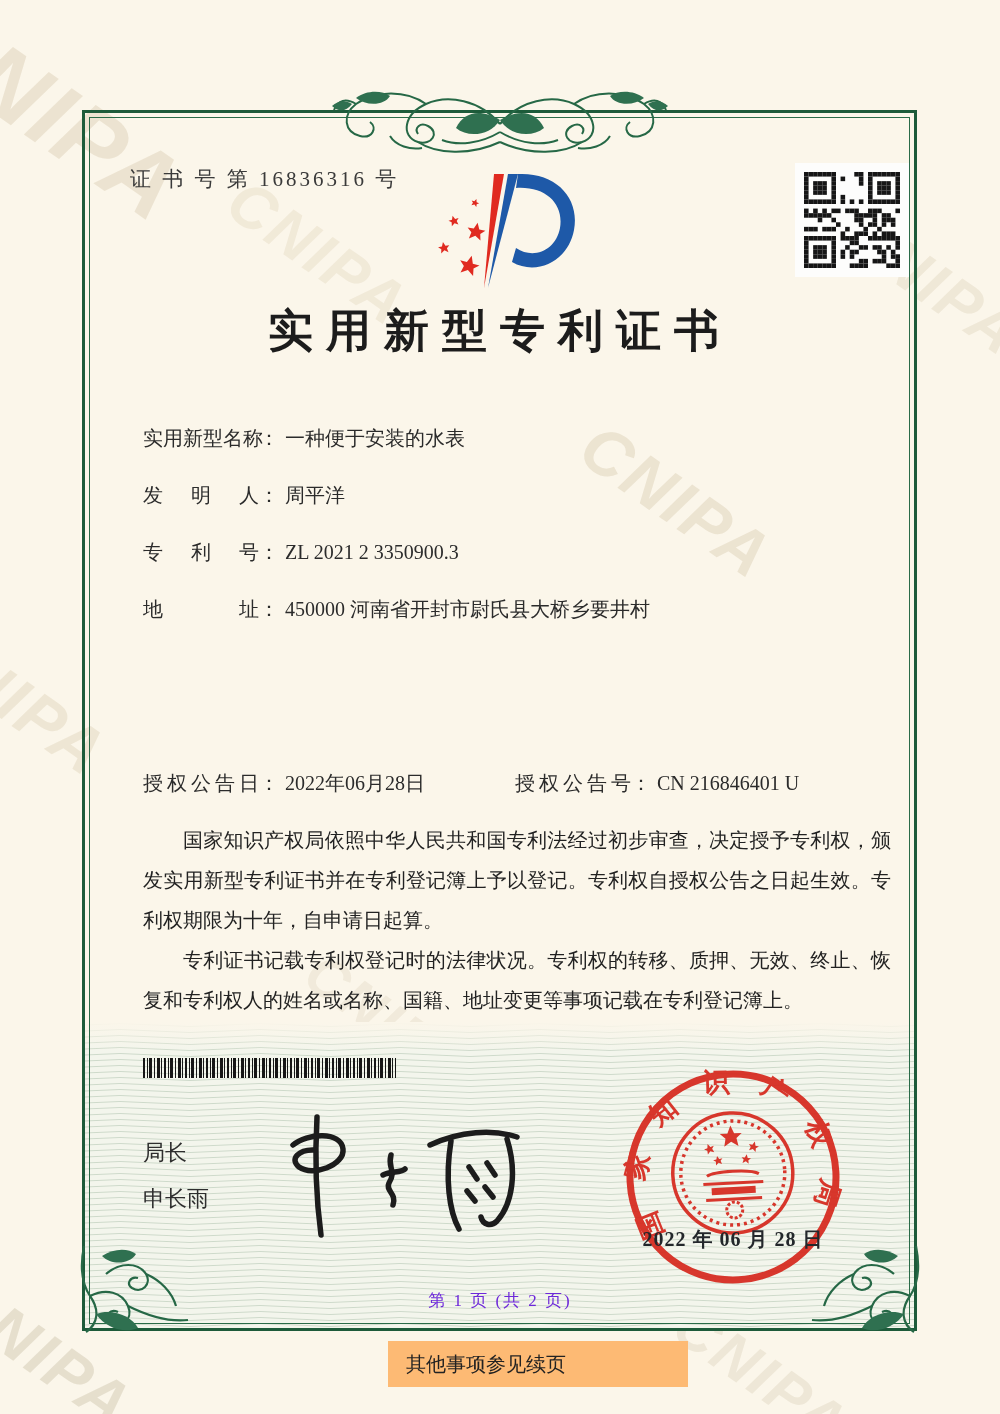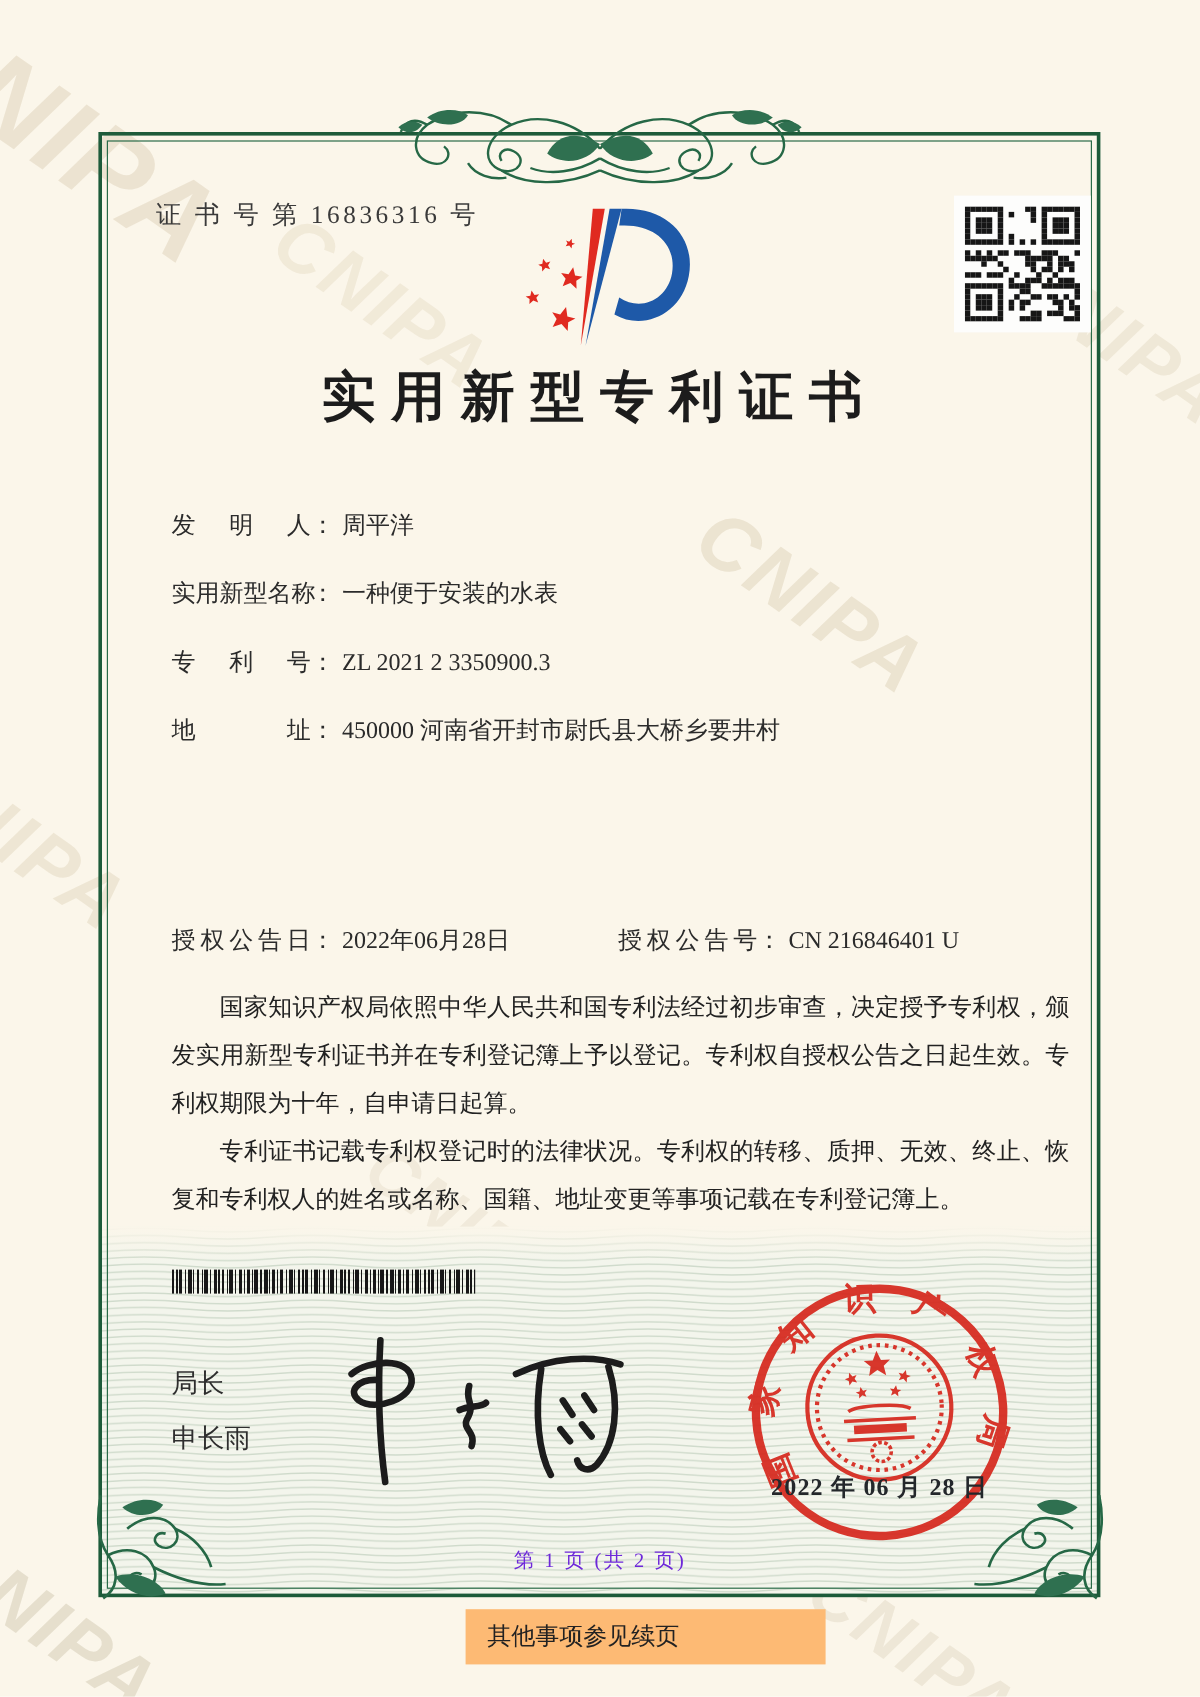--- a/index.html
+++ b/index.html
@@ -366,24 +366,24 @@
         <rect x="72" y="80" width="4" height="4"></rect>
         <rect x="76" y="80" width="4" height="4"></rect>
         <rect x="80" y="80" width="4" height="4"></rect>
       </svg>
   </div>
 
   <div class="title">实用新型专利证书</div>
 
   <div class="fields">
     <div class="f-row">
-      <span class="f-label">发明人</span><span class="f-colon">：</span><span class="f-value">周平洋</span>
+      <span class="f-label">实用新型名称</span><span class="f-colon">：</span><span class="f-value">一种便于安装的水表</span>
     </div>
     <div class="f-row">
-      <span class="f-label">实用新型名称</span><span class="f-colon">：</span><span class="f-value">一种便于安装的水表</span>
+      <span class="f-label">发明人</span><span class="f-colon">：</span><span class="f-value">周平洋</span>
     </div>
     <div class="f-row">
       <span class="f-label">专利号</span><span class="f-colon">：</span><span class="f-value">ZL 2021 2 3350900.3</span>
     </div>
     <div class="f-row">
       <span class="f-label">地址</span><span class="f-colon">：</span><span class="f-value">450000 河南省开封市尉氏县大桥乡要井村</span>
     </div>
   </div>
 
   <div class="grant-left">

